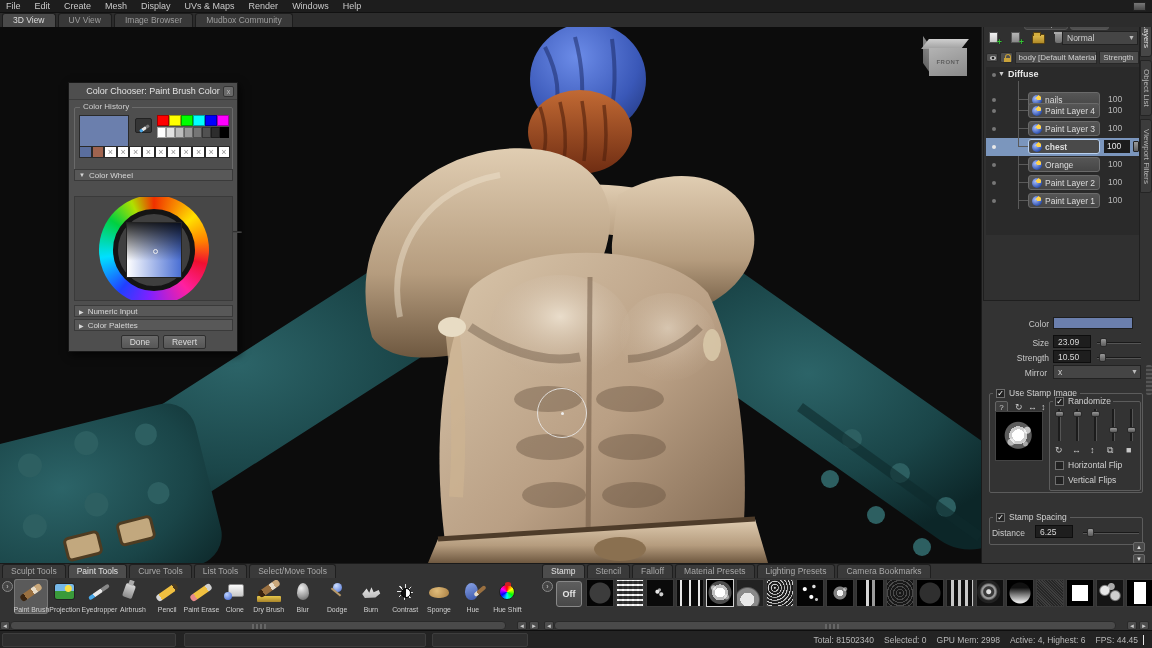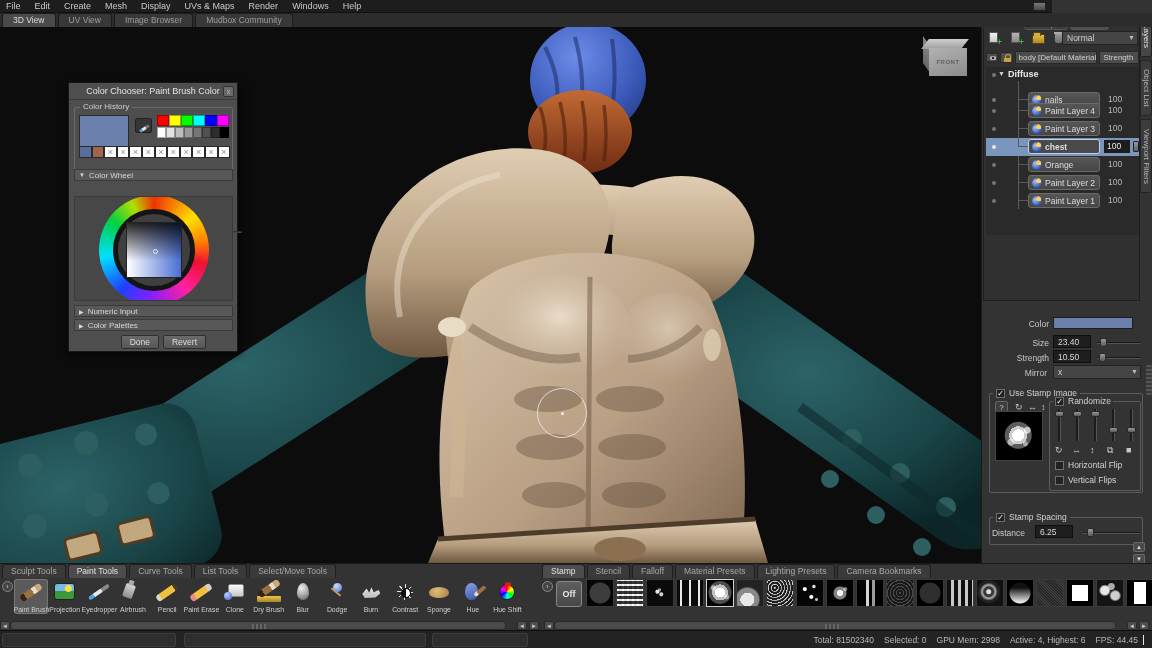--- a/index.html
+++ b/index.html
@@ -2,21 +2,21 @@
 <html><head>
 <meta charset="utf-8">
 <style>
   * { margin:0; padding:0; box-sizing:border-box; }
   html,body { width:1152px; height:648px; background:#222; overflow:hidden;
     font-family:"Liberation Sans", sans-serif; -webkit-font-smoothing:antialiased; }
   #app { position:relative; width:1152px; height:648px; background:#333; overflow:hidden; }
   .abs { position:absolute; }
 
   
-  #menubar { left:0; top:0; width:1052px; height:13px; background:#1d1d1d; border-bottom:1px solid #111;
+  #menubar { left:0; top:0; width:1152px; height:13px; background:#1d1d1d; border-bottom:1px solid #111;
     display:flex; align-items:center; gap:14px; padding-left:6px; z-index:30; }
   .mi { font-size:9px; color:#c9c9c9; cursor:default; }
   #menu-corner-icon { position:absolute; right:6px; top:2px; width:13px; height:9px;
     background:linear-gradient(#777,#4a4a4a); border:1px solid #222; }
 
   
   #viewtabs { left:0; top:13px; width:1152px; height:14px; background:#2c2c2c; display:flex; gap:2px; padding-left:2px; z-index:29;}
   .vtab { font-size:8.5px; color:#9d9d9d; background:#383838; border:1px solid #1c1c1c; border-bottom:none;
     padding:1px 10px 0 10px; border-radius:3px 3px 0 0; height:14px; }
   .vtab.active { background:#4a4a4a; color:#ddd; }
@@ -560,21 +560,21 @@
             </span>
           <span class="lval">100</span>
         </div>
       </div>
     </div>
 
     <div id="props" class="abs" style="left:1px; top:292px; width:168px; height:270px;">
       <span class="plabel" style="left:6px; top:14px">Color</span>
       <span class="pswatch" style="background:#6b7fad"></span>
       <span class="plabel" style="left:6px; top:33px">Size</span>
-      <span class="valbox" style="left:70px; top:30px">23.40</span>
+      <span class="valbox" style="left:70px; top:30px">23.09</span>
       <span class="track" style="left:114px; top:37px; width:44px">
           <span class="knob" style="left:3px"></span>
         </span>
       <span class="plabel" style="left:6px; top:48px">Strength</span>
       <span class="valbox" style="left:70px; top:45px">10.50</span>
       <span class="track" style="left:114px; top:52px; width:44px">
           <span class="knob" style="left:2px"></span>
         </span>
       <span class="plabel" style="left:4px; top:63px">Mirror</span>
       <span class="ddown" style="left:70px; top:60px; width:88px; height:14px">

